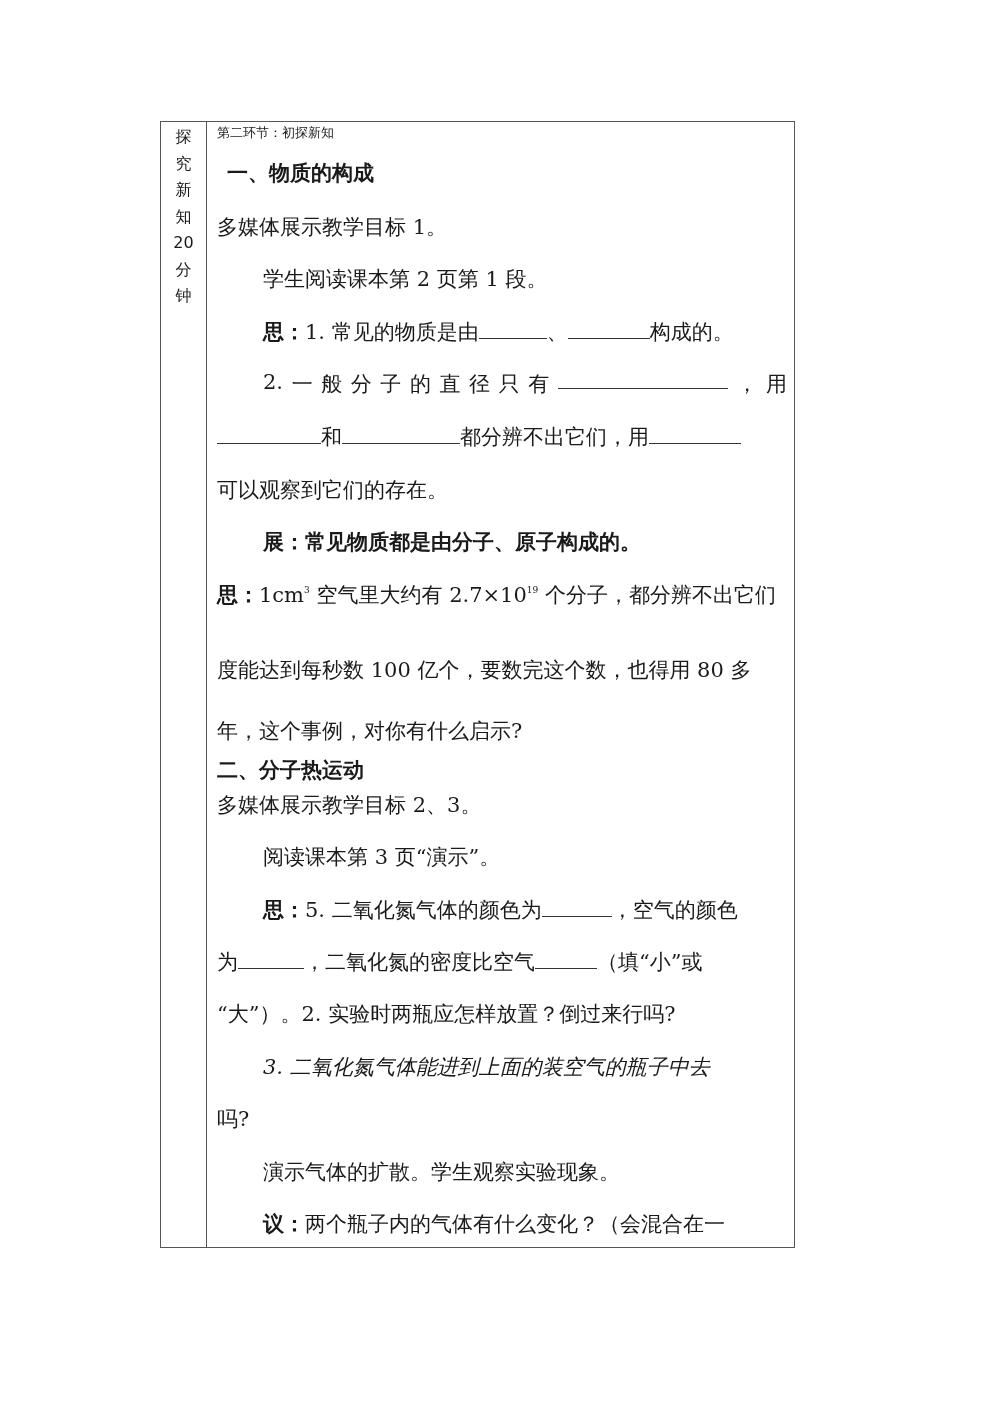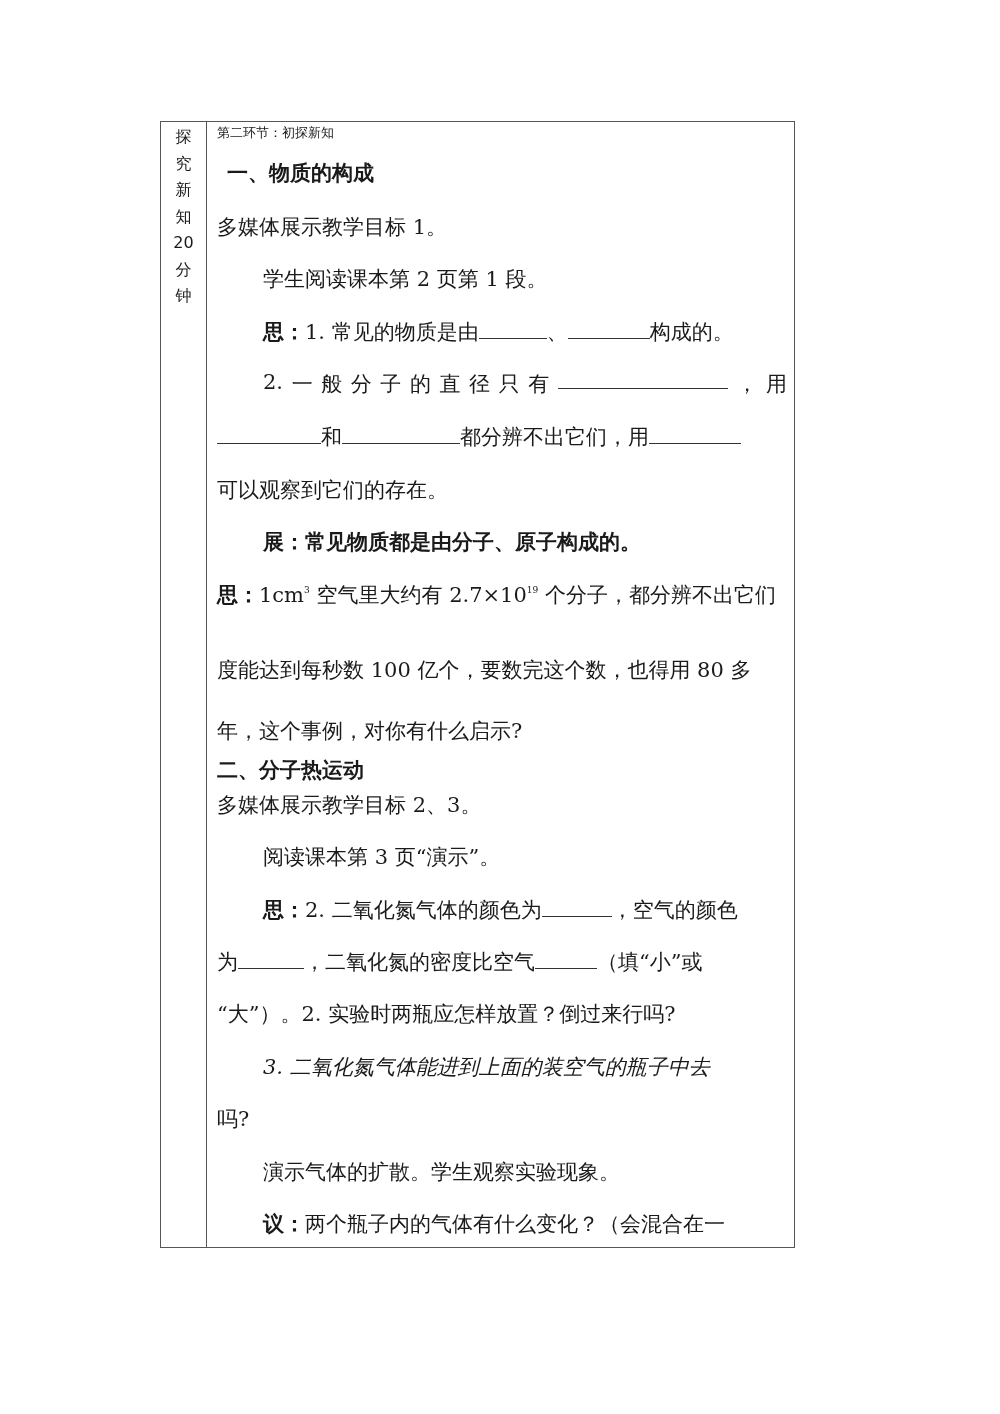--- a/index.html
+++ b/index.html
@@ -79,21 +79,21 @@
       <span class="b">思：</span><span>1cm</span><sup>3</sup><span> 空气里大约有  2.7×10</span><sup>19</sup><span> 个分子，都分辨不出它们</span>
     </div>
     <div class="line" style="top:534px;">度能达到每秒数 100 亿个，要数完这个数，也得用 80 多</div>
     <div class="line" style="top:563px;margin-top:32px;">年，这个事例，对你有什么启示?</div>
 
     <div class="line h" style="top:634px;">二、分子热运动</div>
     <div class="line" style="top:669px;">多媒体展示教学目标 2、3。</div>
     <div class="line ind" style="top:721px;">阅读课本第 3 页“演示”。</div>
 
     <div class="line ind" style="top:774px;">
-      <span class="b">思：</span><span>2. 二氧化氮气体的颜色为</span><span class="blank" style="width:70px;"></span><span>，空气的颜色</span>
+      <span class="b">思：</span><span>5. 二氧化氮气体的颜色为</span><span class="blank" style="width:70px;"></span><span>，空气的颜色</span>
     </div>
     <div class="line" style="top:826px;">
       <span>为</span><span class="blank" style="width:66px;"></span><span>，二氧化氮的密度比空气</span><span class="blank" style="width:62px;"></span><span>（填“小”或</span>
     </div>
     <div class="line" style="top:878px;">“大”）。2. 实验时两瓶应怎样放置？倒过来行吗?</div>
 
     <div class="line ind" style="top:931px;font-style:italic;">3. 二氧化氮气体能进到上面的装空气的瓶子中去</div>
     <div class="line" style="top:983px;">吗?</div>
     <div class="line ind" style="top:1036px;">演示气体的扩散。学生观察实验现象。</div>
     <div class="line ind" style="top:1088px;">

